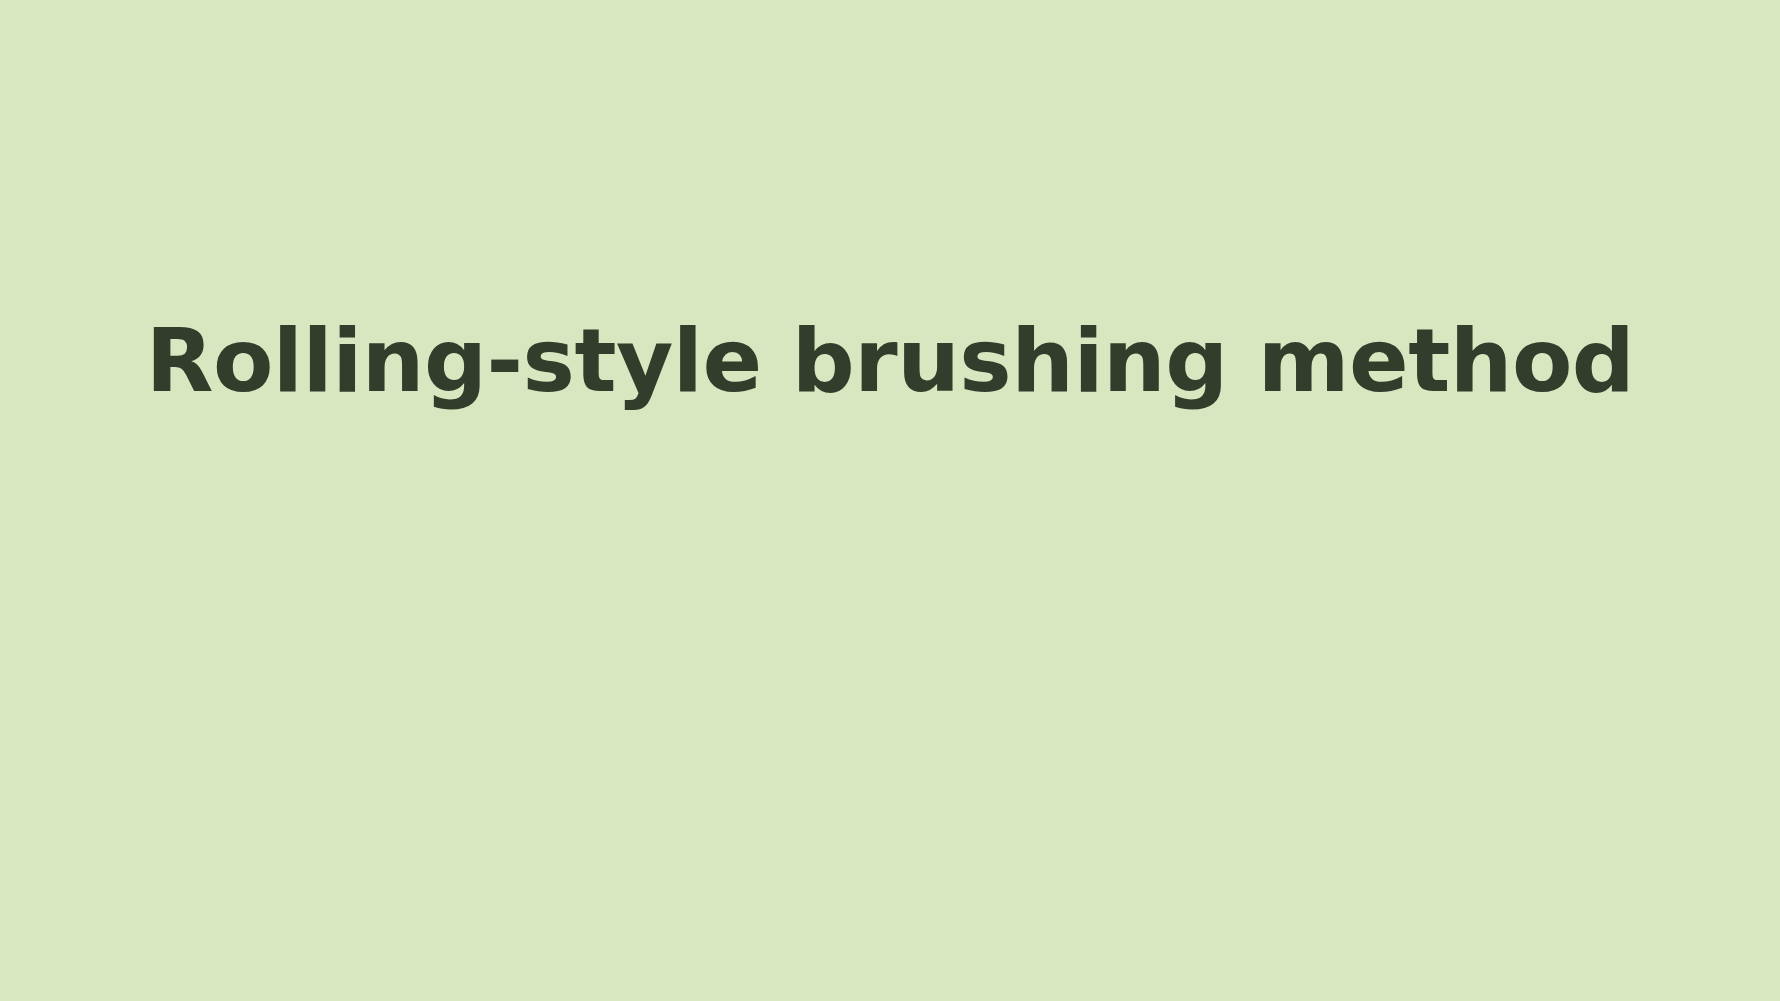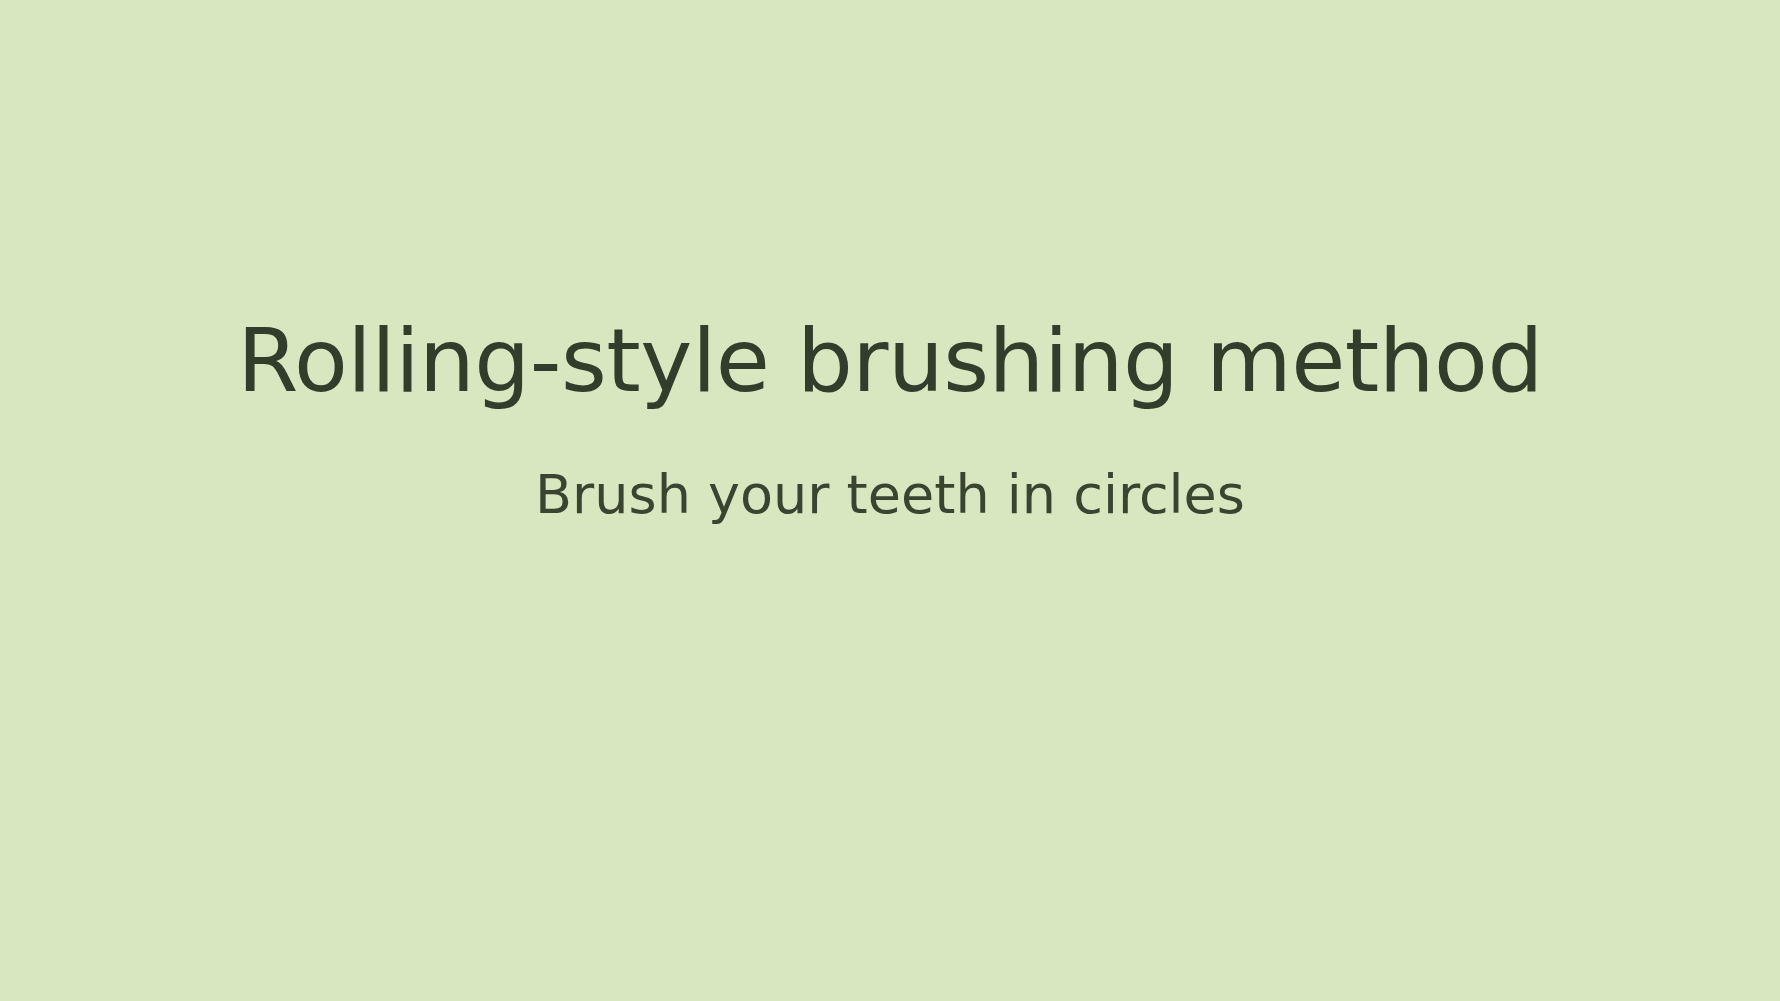--- a/index.html
+++ b/index.html
@@ -22,21 +22,21 @@
     display: block;
   }
 
   #slide-title {
     position: absolute;
     left: 0;
     top: 0;
     width: 1780px;
     text-align: center;
     font-family: "DejaVu Sans", sans-serif;
-    font-weight: 400;
+    font-weight: 700;
     font-size: 88px;
     line-height: 1;
     letter-spacing: -0.5px;
     color: #333d2b;
     
     padding-top: 258px;
     white-space: nowrap;
   }
 
   #slide-body {
@@ -58,16 +58,15 @@
   }
 </style>
 </head>
 <body>
 
 <div id="slide" style="background: rgb(217, 231, 193);">
 
   <h1 id="slide-title" style="color: rgb(51, 61, 43);">Rolling-style brushing method</h1>
 
   <div id="slide-body" style="color: rgb(58, 68, 49);">
-    <span class="body-line">Brush your teeth in circles</span>
   </div>
 
 </div>
 
 </body></html>

